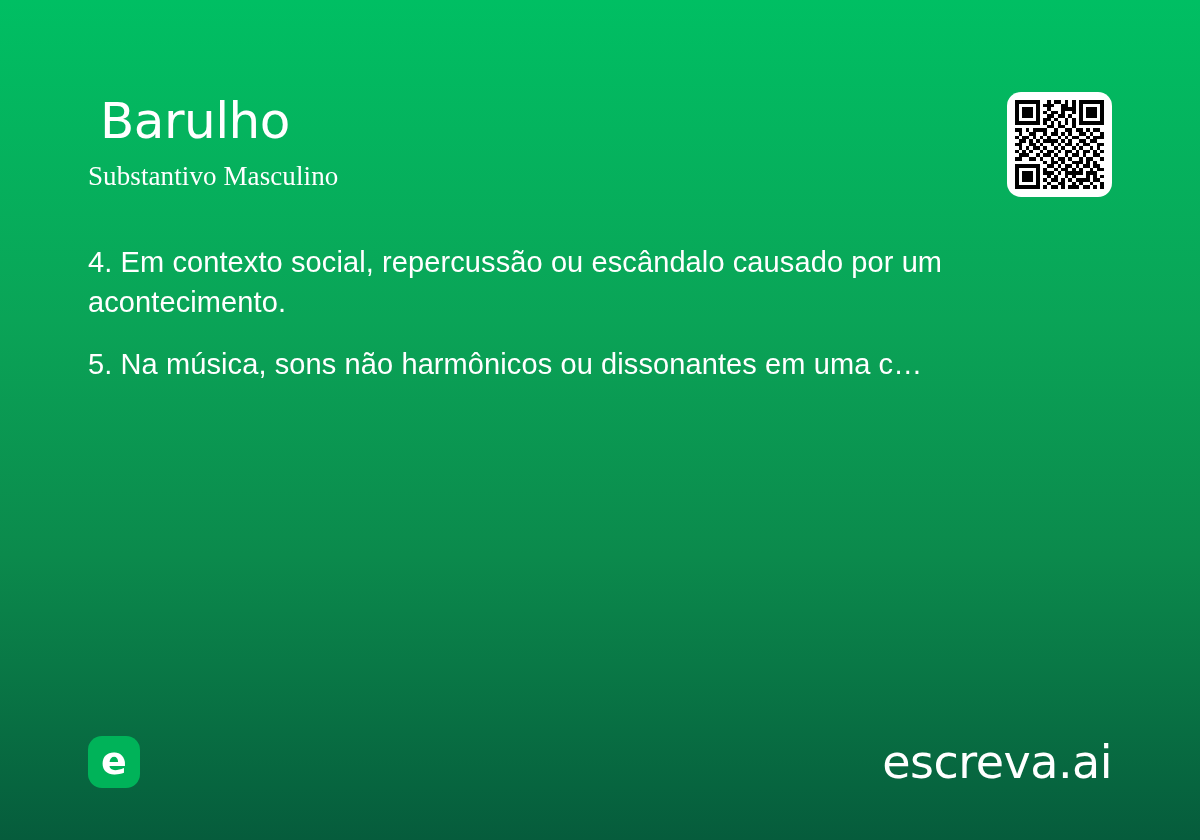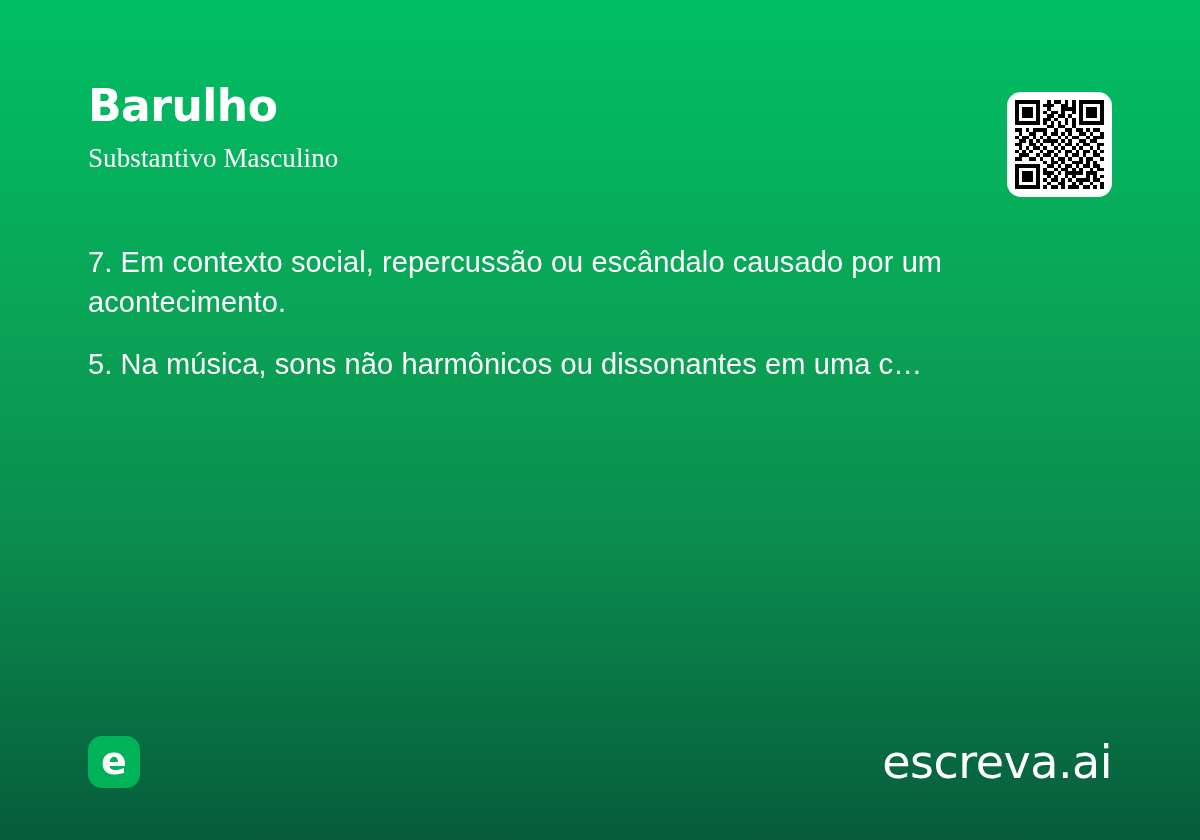--- a/index.html
+++ b/index.html
@@ -32,26 +32,26 @@
     align-items: flex-start;
     justify-content: space-between;
   }
 
   .headings {
     display: block;
   }
 
   .word-title {
     font-family: "DejaVu Sans", sans-serif;
-    font-size: 44px;
-    font-weight: 700;
+    font-size: 50px;
+    font-weight: 400;
     line-height: 1.0;
     letter-spacing: -0.5px;
     color: #ffffff;
-    margin: 0;
+    margin: 12px;
     padding: 0;
   }
 
   .word-class {
     font-family: Liberation Serif, serif;
     font-size: 27px;
     font-weight: 400;
     line-height: 1.2;
     color: #ffffff;
     margin: 14px 0 0 0;
@@ -486,21 +486,21 @@
           <rect x="17" y="24" width="1" height="1" fill="#000000"></rect>
           <rect x="19" y="24" width="1" height="1" fill="#000000"></rect>
           <rect x="20" y="24" width="1" height="1" fill="#000000"></rect>
           <rect x="22" y="24" width="1" height="1" fill="#000000"></rect>
           <rect x="24" y="24" width="1" height="1" fill="#000000"></rect>
         </svg>
     </div>
   </div>
 
   <div class="definitions">
-      <p class="definition">7. Em contexto social, repercussão ou escândalo causado por um acontecimento.</p>
+      <p class="definition">4. Em contexto social, repercussão ou escândalo causado por um acontecimento.</p>
       <p class="definition">5. Na música, sons não harmônicos ou dissonantes em uma c…</p>
     </div>
 
   <div class="footer">
     <div class="logo-badge">
       <span class="logo-badge-letter">e</span>
     </div>
     <div class="wordmark">escreva.ai</div>
   </div>
 

